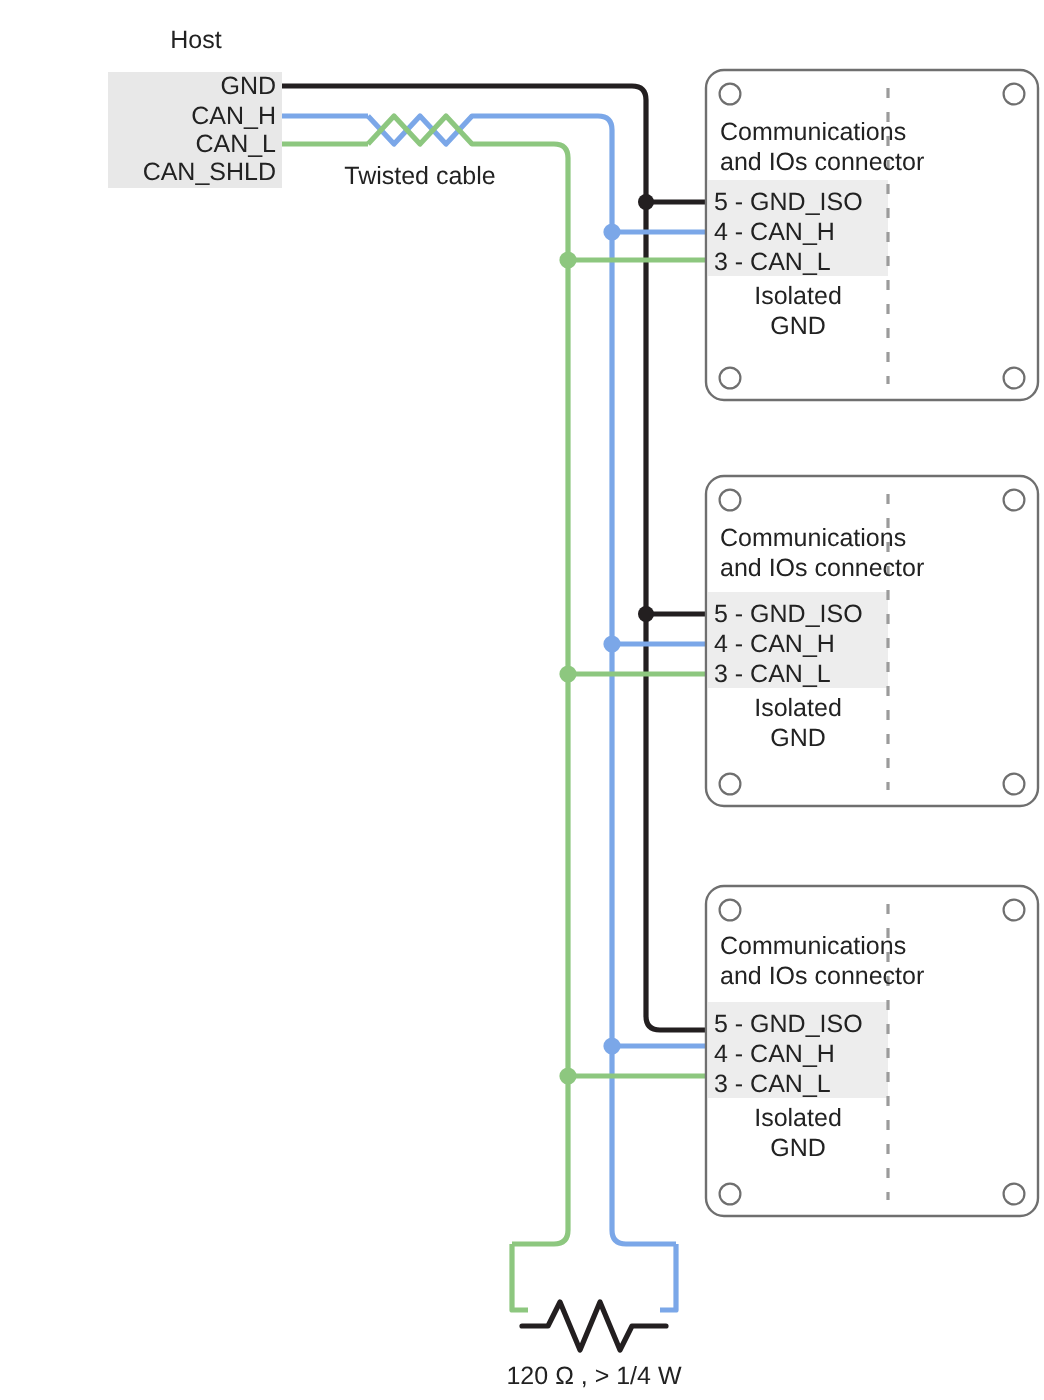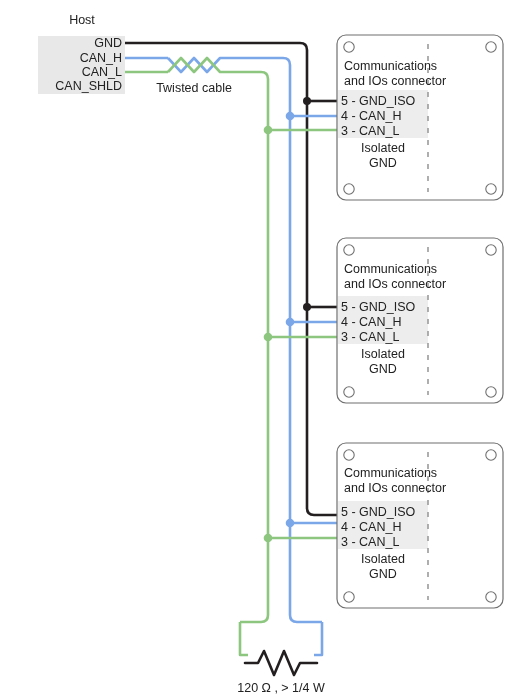--- a/index.html
+++ b/index.html
@@ -1,18 +1,18 @@
 <!DOCTYPE html>
 <html><head>
 <meta charset="utf-8">
 <style>
   html,body{margin:0;padding:0;background:#ffffff;}
   body{width:522px;height:700px;position:relative;overflow:hidden;
        font-family:"Liberation Sans","DejaVu Sans",sans-serif;}
-  #stage{position:absolute;left:0;top:0;width:506px;height:700px;border-radius:18px;}
+  #stage{position:absolute;left:16px;top:0;width:506px;height:700px;border-radius:18px;}
   svg{position:absolute;left:0;top:0;width:522px;height:700px;}
   .txt{font-family:"Liberation Sans","DejaVu Sans",sans-serif;fill:#222222;}
 </style>
 </head>
 <body>
 
 <div id="stage">
 
 <svg viewBox="0 0 522 700" xmlns="http://www.w3.org/2000/svg">
 

